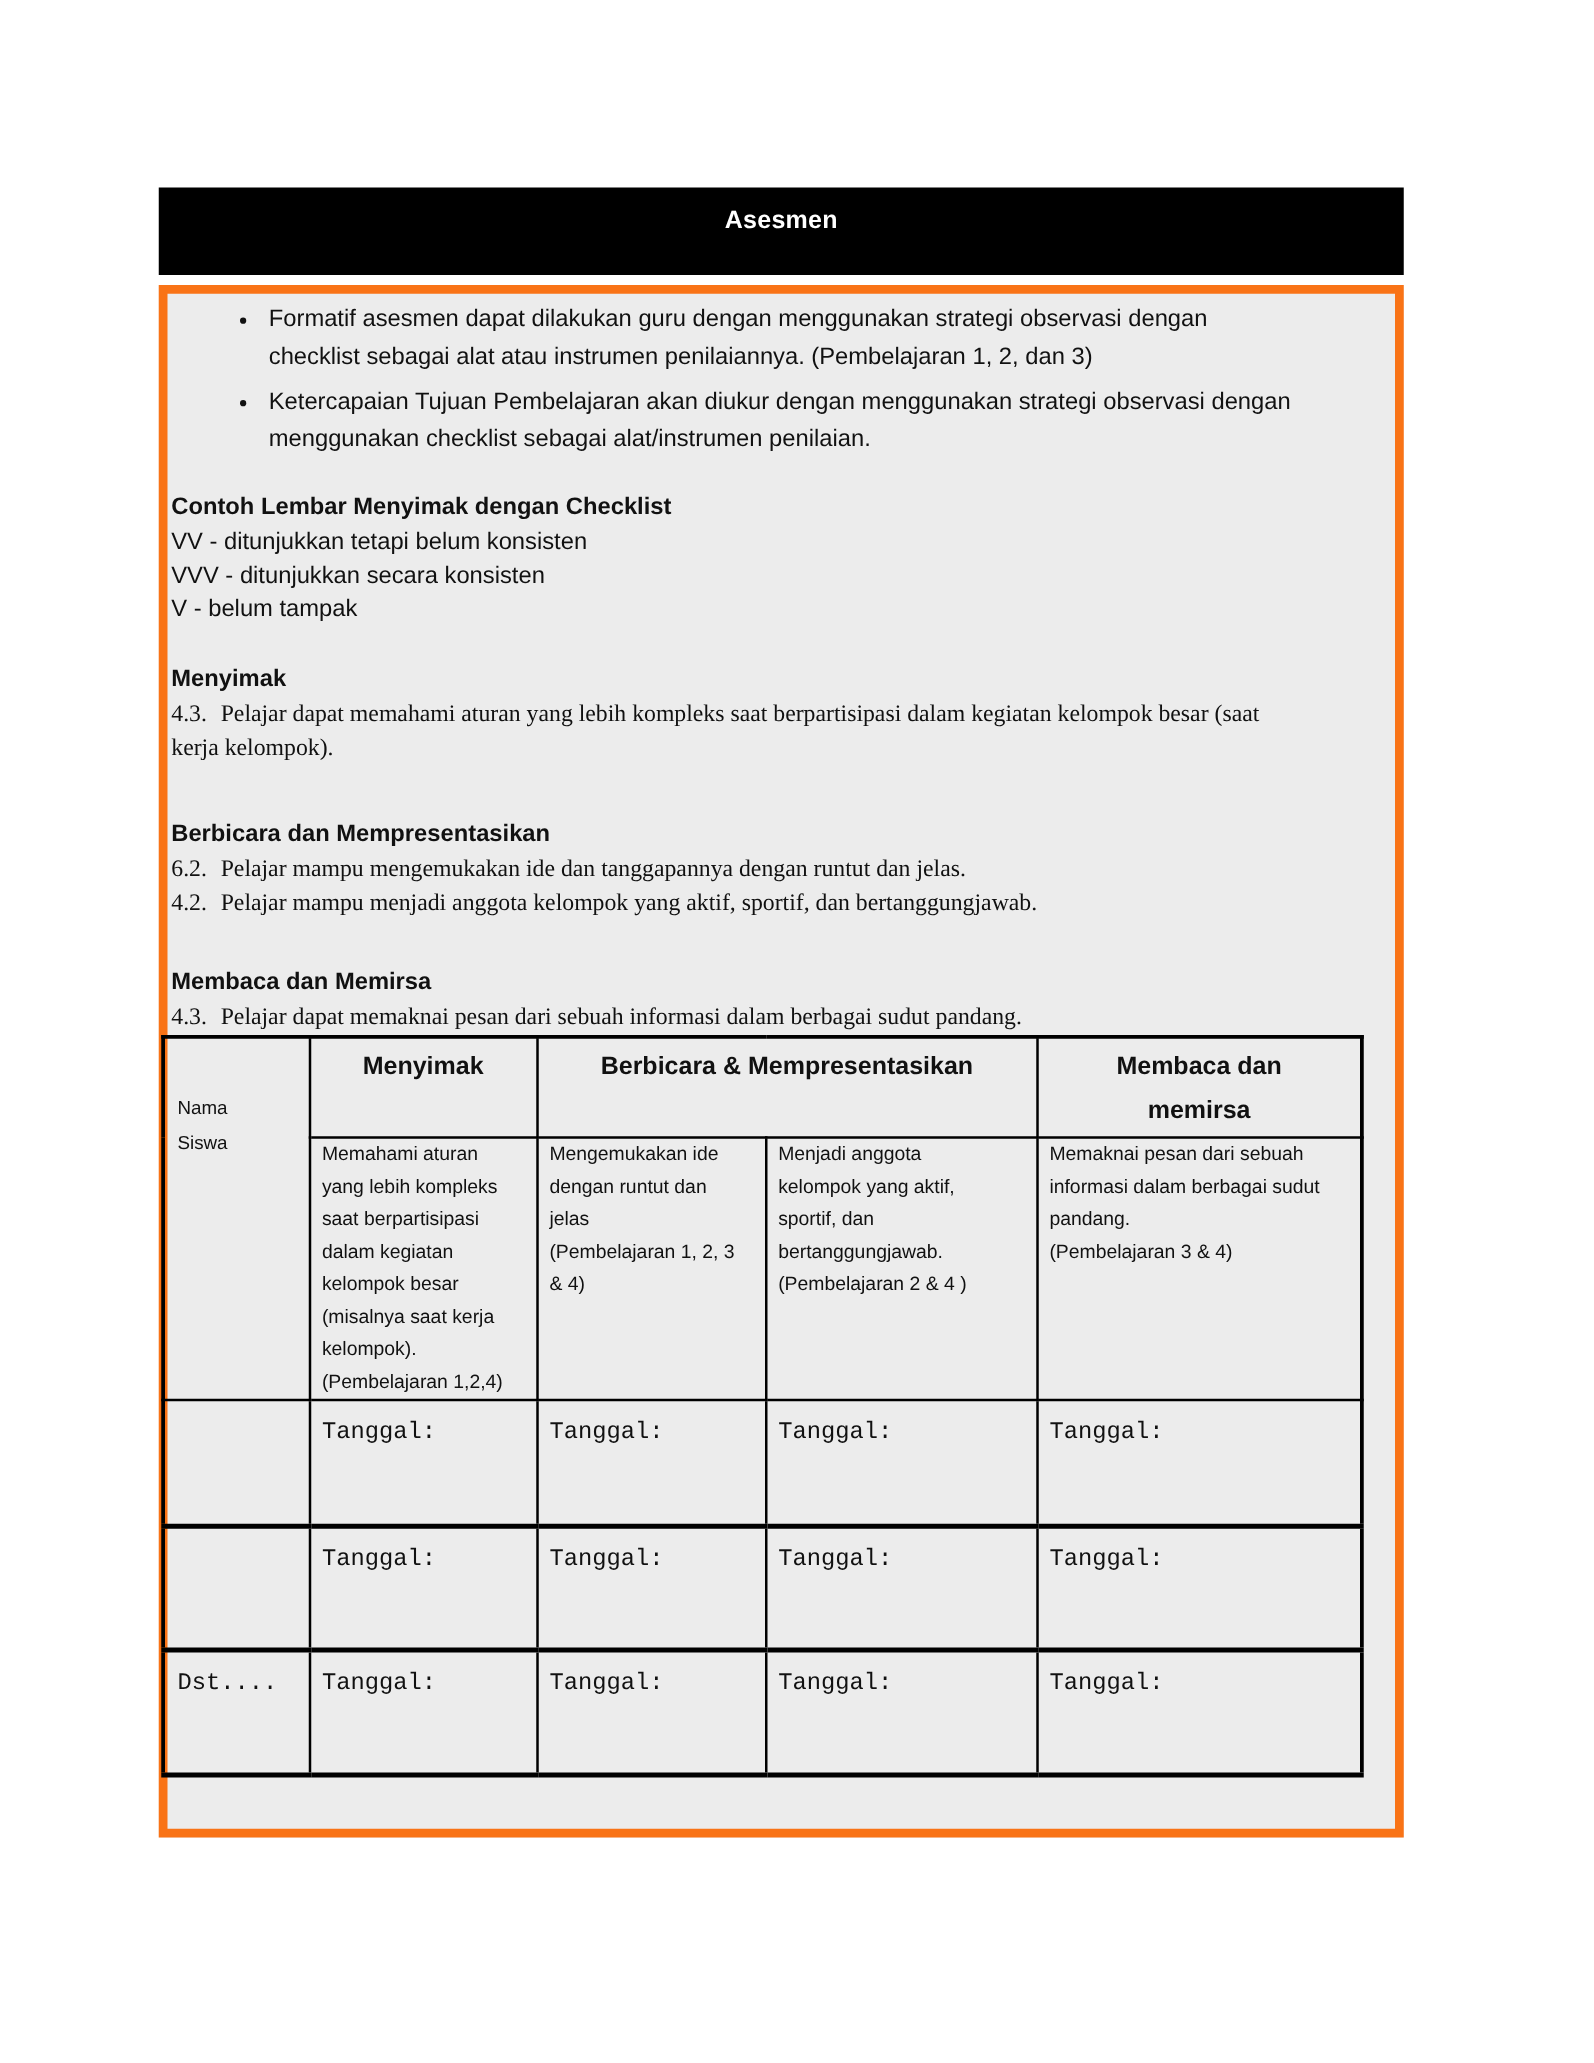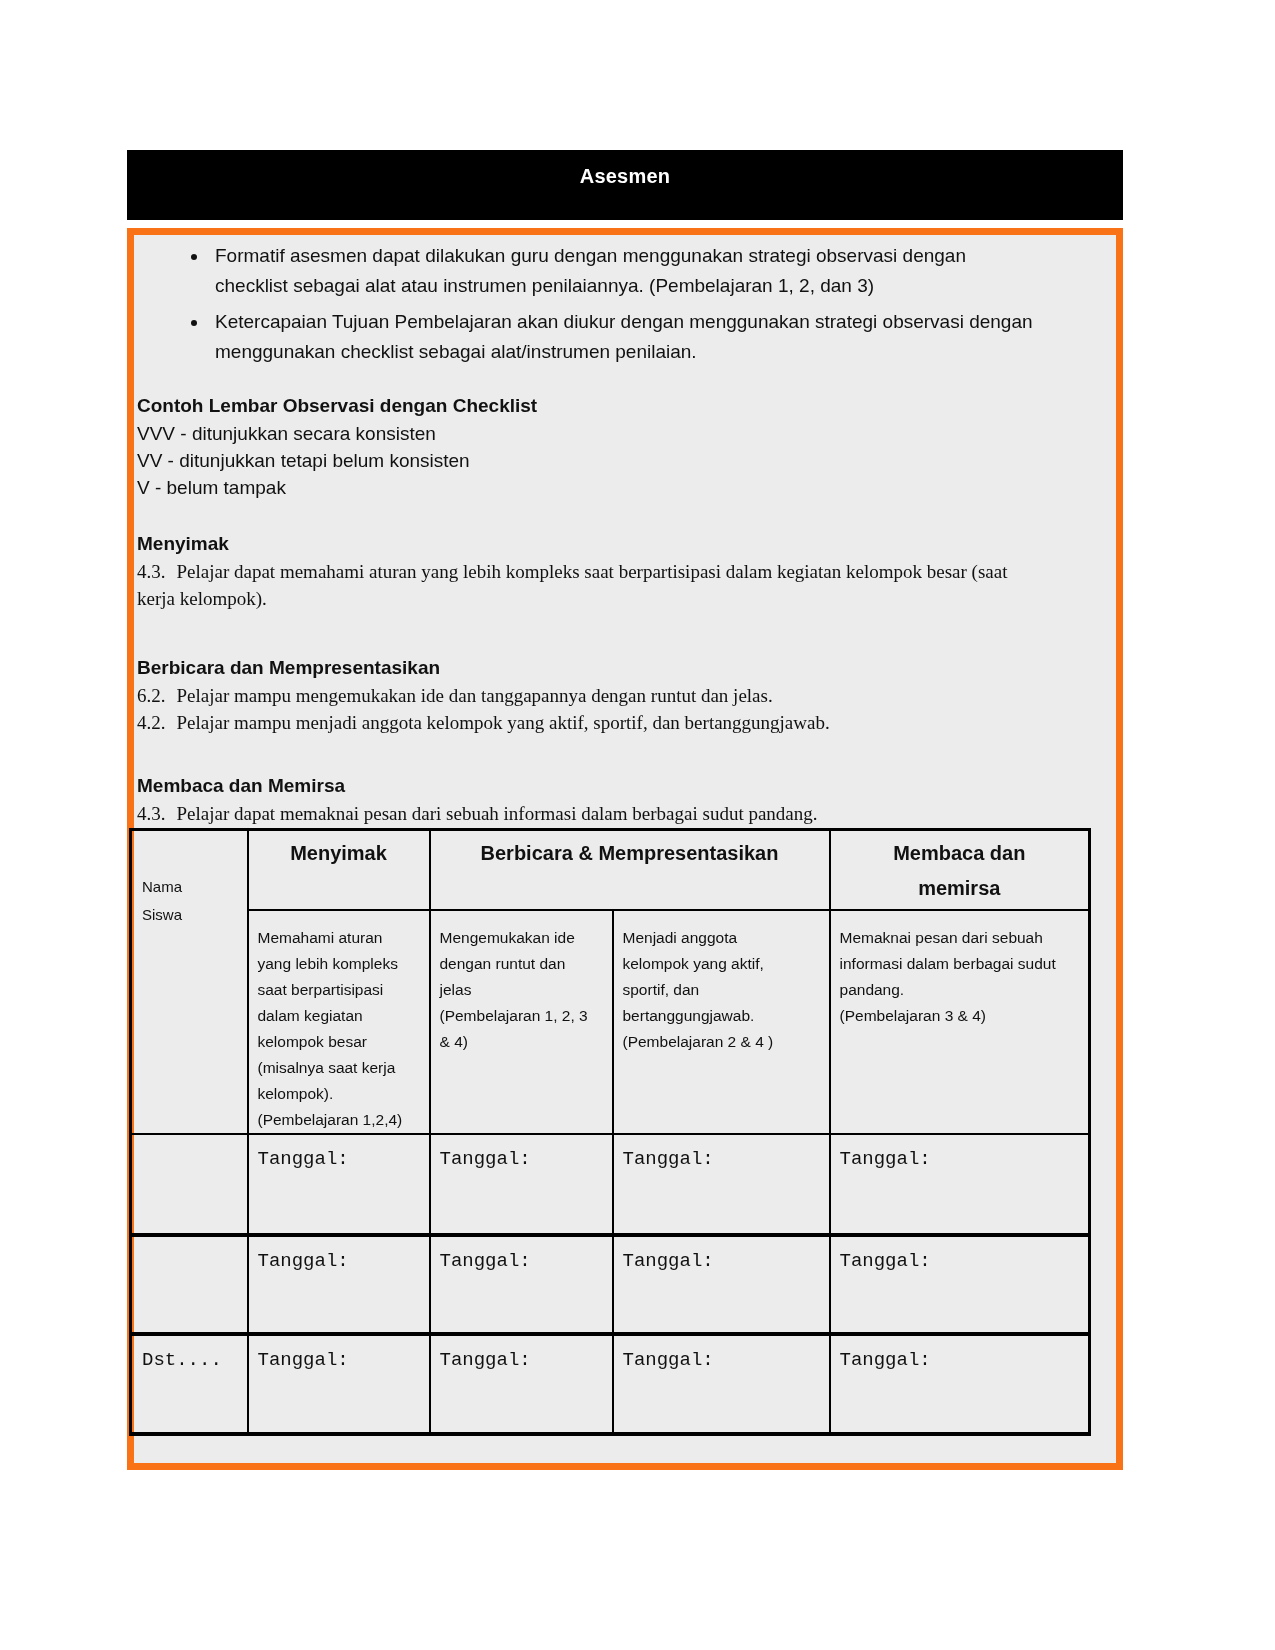--- a/index.html
+++ b/index.html
@@ -91,21 +91,21 @@
     font-size: 20px;
     text-align: center;
     line-height: 35px;
     padding-top: 5px;
     border-bottom: 3px solid #000000;
     white-space: pre-line;
   }
   td.criteria {
     font-size: 15.5px;
     line-height: 26px;
-    padding: 14px 6px 0 9px;
+    padding: 0 6px 0 9px;
     white-space: pre-line;
     border-bottom: 4px solid #000000;
   }
   tr.data-row td {
     border-bottom: 4px solid #000000;
     font-size: 19px;
     font-family: Liberation Mono, monospace;
   }
   td.date-cell { padding: 13px 4px 0 9px; }
   td.name-cell { padding: 13px 4px 0 10px; }
@@ -119,23 +119,23 @@
     <span>Asesmen</span>
   </div>
 
   <div class="panel">
 
     <ul class="intro">
       <li>Formatif asesmen dapat dilakukan guru dengan menggunakan strategi observasi dengan checklist sebagai alat atau instrumen penilaiannya. (Pembelajaran 1, 2, dan 3)</li>
       <li>Ketercapaian Tujuan Pembelajaran akan diukur dengan menggunakan strategi observasi dengan menggunakan checklist sebagai alat/instrumen penilaian.</li>
     </ul>
 
-    <div class="legend-heading">Contoh Lembar Observasi dengan Checklist</div>
+    <div class="legend-heading">Contoh Lembar Menyimak dengan Checklist</div>
+    <div class="legend-line">VV - ditunjukkan tetapi belum konsisten</div>
     <div class="legend-line">VVV - ditunjukkan secara konsisten</div>
-    <div class="legend-line">VV - ditunjukkan tetapi belum konsisten</div>
     <div class="legend-line">V - belum tampak</div>
 
     <div class="sec-heading mt-menyimak">Menyimak</div>
     <div class="sec-item">
       <span class="num">4.3.</span><span>Pelajar dapat memahami aturan yang lebih kompleks saat berpartisipasi dalam kegiatan kelompok besar (saat kerja kelompok).</span>
     </div>
 
     <div class="sec-heading mt-berbicara">Berbicara dan Mempresentasikan</div>
     <div class="sec-item">
       <span class="num">6.2.</span><span>Pelajar mampu mengemukakan ide dan tanggapannya dengan runtut dan jelas.</span>

